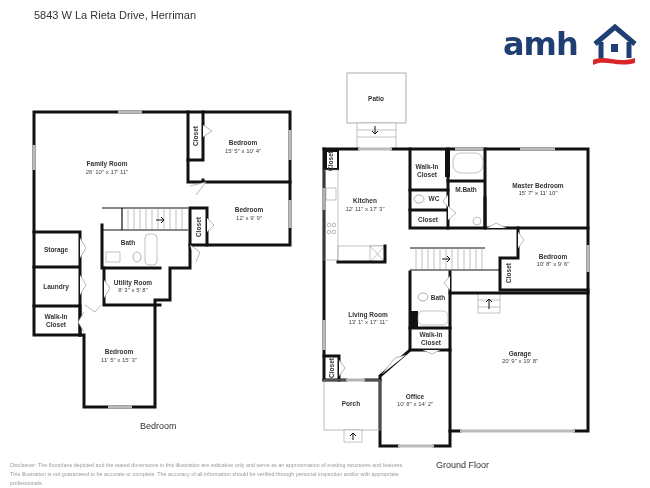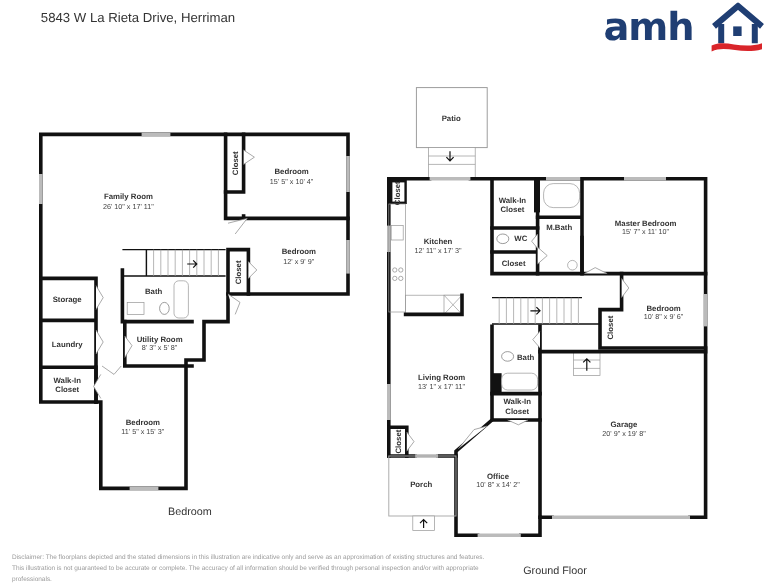--- a/index.html
+++ b/index.html
@@ -1,18 +1,18 @@
 <!DOCTYPE html>
 <html><head>
 <meta charset="utf-8">
 <style>
   html, body { margin:0; padding:0; background:#ffffff; }
   body { width:650px; height:488px; position:relative; overflow:hidden; font-family:"Liberation Sans", sans-serif; color:#222; }
   .address { position:absolute; left:10px; top:9px; font-size:11px; color:#333;margin-left:24px; }
-  .logo { position:absolute; left:503px; top:2px; width:140px; height:42px;text-align:center; }
+  .logo { position:absolute; left:503px; top:24px; width:140px; height:42px;text-align:center; }
   .logo-text { position:absolute; left:0; top:2px; font-family:"DejaVu Sans", sans-serif; font-weight:bold; font-size:32px; color:#1f3e73; letter-spacing:-1px; line-height:36px; }
   .plan { position:absolute; left:0; top:0; width:650px; height:488px; }
   .floor-label { position:absolute; font-size:9px; color:#333; }
   .disclaimer { position:absolute; left:10px; top:461px; font-size:5.4px; color:#9a9a9a; line-height:9px; width:420px; }
   svg text { font-family:"Liberation Sans", sans-serif; }
   .rn { font-size:6.5px; font-weight:bold; fill:#333; text-anchor:middle; }
   .rd { font-size:6px; fill:#444; text-anchor:middle; }
   .wall { stroke:#111; stroke-width:3; fill:none; stroke-linecap:square; }
   .thin { stroke:#111; stroke-width:1.2; fill:none; }
   .win { stroke:#bbb; stroke-width:3; }
@@ -220,18 +220,18 @@
     <text class="rn" x="0" y="0" transform="translate(334,368) rotate(-90)">Closet</text>
     <text class="rn" x="520" y="356">Garage</text>
     <text class="rd" x="520" y="363">20' 9" x 19' 8"</text>
     <text class="rn" x="351" y="406">Porch</text>
     <text class="rn" x="415" y="399">Office</text>
     <text class="rd" x="415" y="406">10' 8" x 14' 2"</text>
   </g>
 </svg>
 
 <div class="floor-label" style="left:140px;top:421px;">Bedroom</div>
-<div class="floor-label" style="left:436px;top:460px;margin-top:10px;">Ground Floor</div>
+<div class="floor-label" style="left:436px;top:460px;">Ground Floor</div>
 
 <div class="disclaimer">
   <div>Disclaimer: The floorplans depicted and the stated dimensions in this illustration are indicative only and serve as an approximation of existing structures and features.</div>
   <div>This illustration is not guaranteed to be accurate or complete. The accuracy of all information should be verified through personal inspection and/or with appropriate professionals.</div>
 </div>
 
 </body></html>

